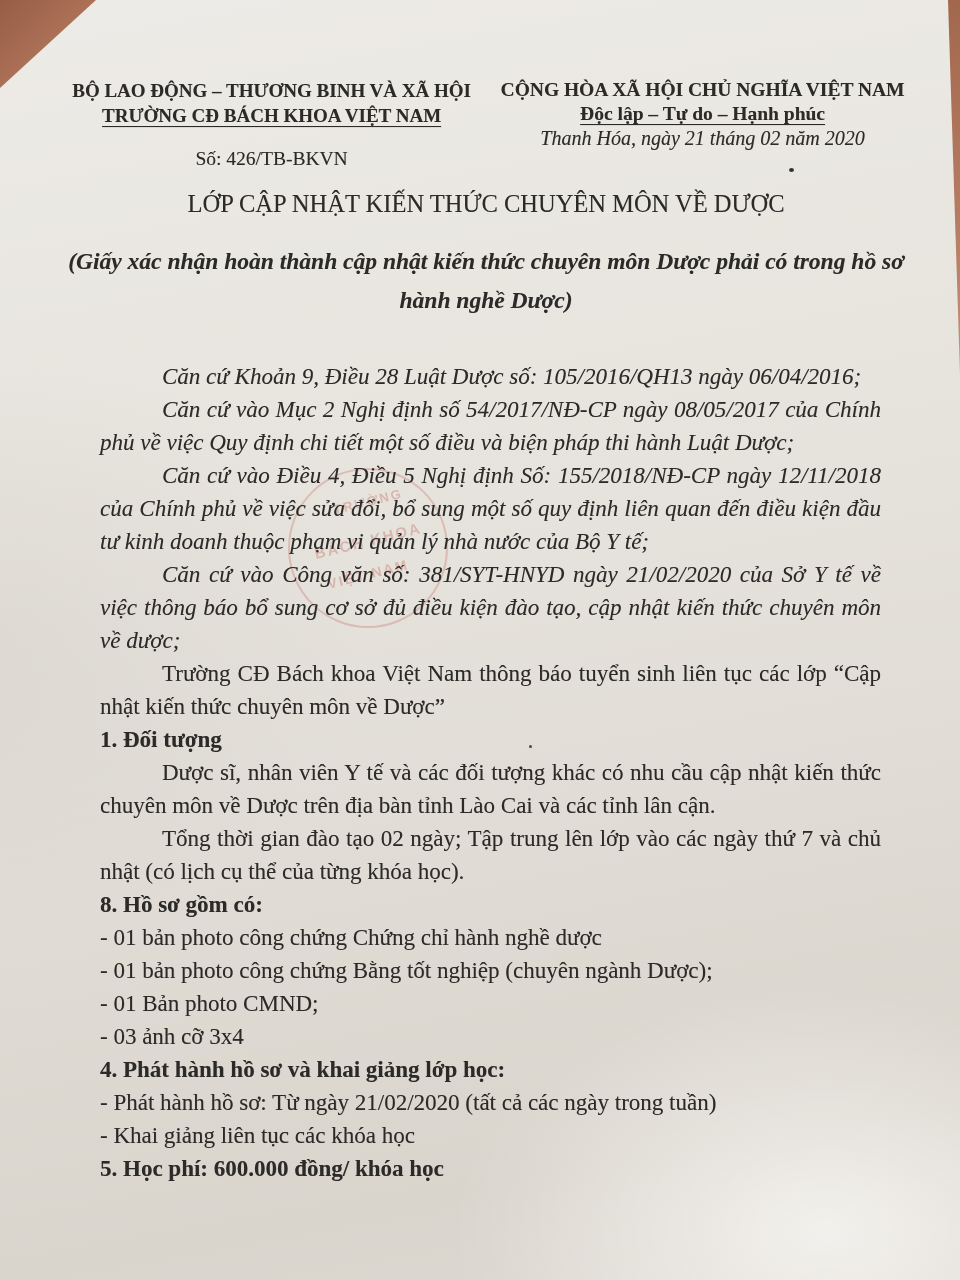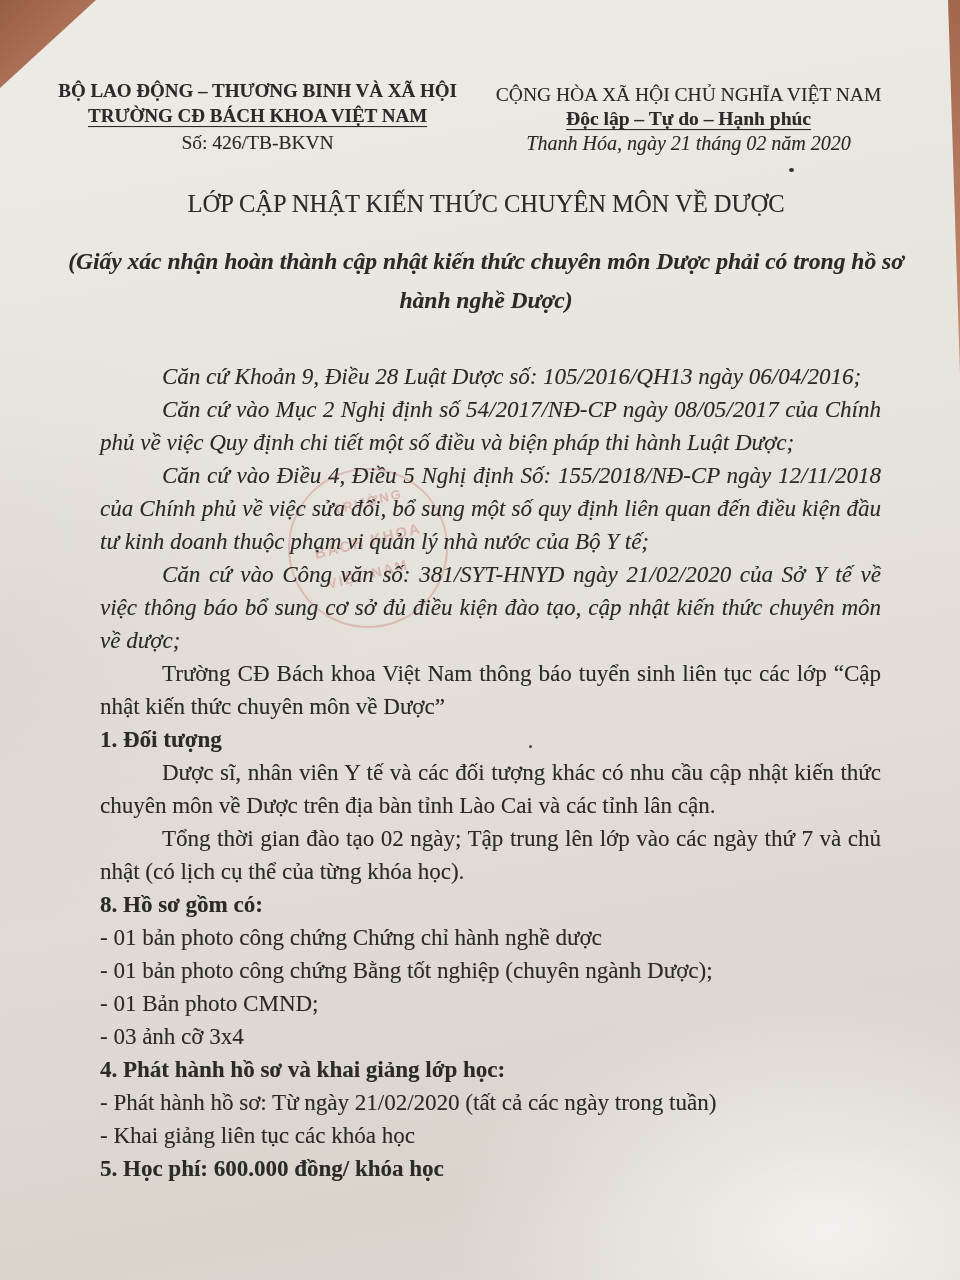--- a/index.html
+++ b/index.html
@@ -46,30 +46,29 @@
     color:rgba(185,70,58,.34);
     font-family:"Liberation Sans","DejaVu Sans",sans-serif;
     font-weight:bold;letter-spacing:2px;
   }
   .stamp .s1{top:24px;font-size:13px;transform:rotate(-14deg);}
   .stamp .s2{top:62px;font-size:15px;transform:rotate(-14deg);}
   .stamp .s3{top:96px;font-size:14px;transform:rotate(-14deg);}
   
   .sheet-text{position:absolute;inset:0;z-index:2;text-shadow:.3px .3px .6px rgba(60,55,50,.32);}
   .header{
-    position:absolute;top:78px;left:55px;width:862px;
+    position:absolute;top:78px;left:69px;width:862px;
     display:flex;
-    align-items:flex-end;
   }
   .h-left{width:47%;text-align:center;font-size:19px;line-height:25px;white-space:nowrap;}
   .h-right{width:53%;text-align:center;font-size:19.5px;line-height:24px;white-space:nowrap;}
   .h1a{font-weight:600;}
   .h-underline{font-weight:bold;text-decoration:underline;text-underline-offset:4px;}
-  .h-num{font-size:19.5px;margin-top:2px;}
-  .h-bold{font-weight:normal;}
+  .h-num{font-size:19.5px;margin-top:18px;}
+  .h-bold{font-weight:bold;}
   .h-date{font-weight:normal;font-style:italic;font-size:20px;}
   .title-block{
     position:absolute;top:190px;left:50px;width:872px;text-align:center;
   }
   .t1{font-size:27px;font-weight:bold;letter-spacing:.5px;margin-bottom:11px;}
   .t2{font-size:24.5px;font-weight:normal;margin-bottom:24px;}
   .t-sub{
     font-size:23.5px;font-weight:bold;font-style:italic;
     line-height:39px;width:846px;margin:16px auto;
   }

